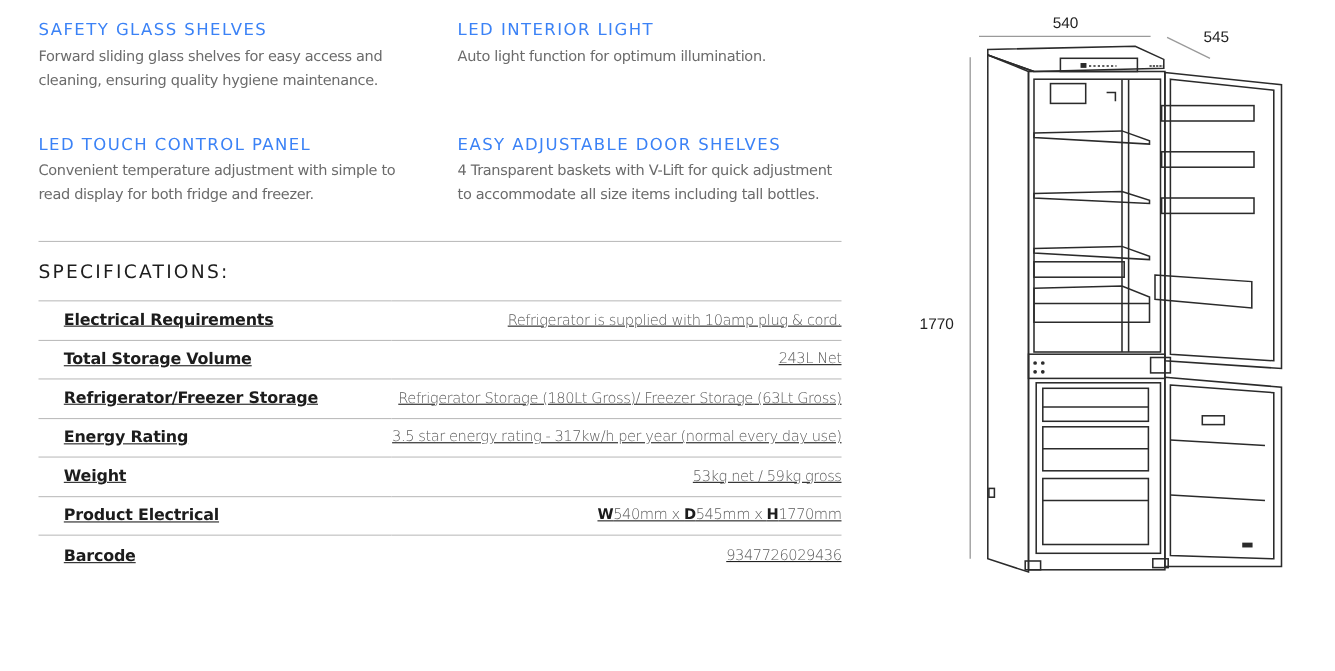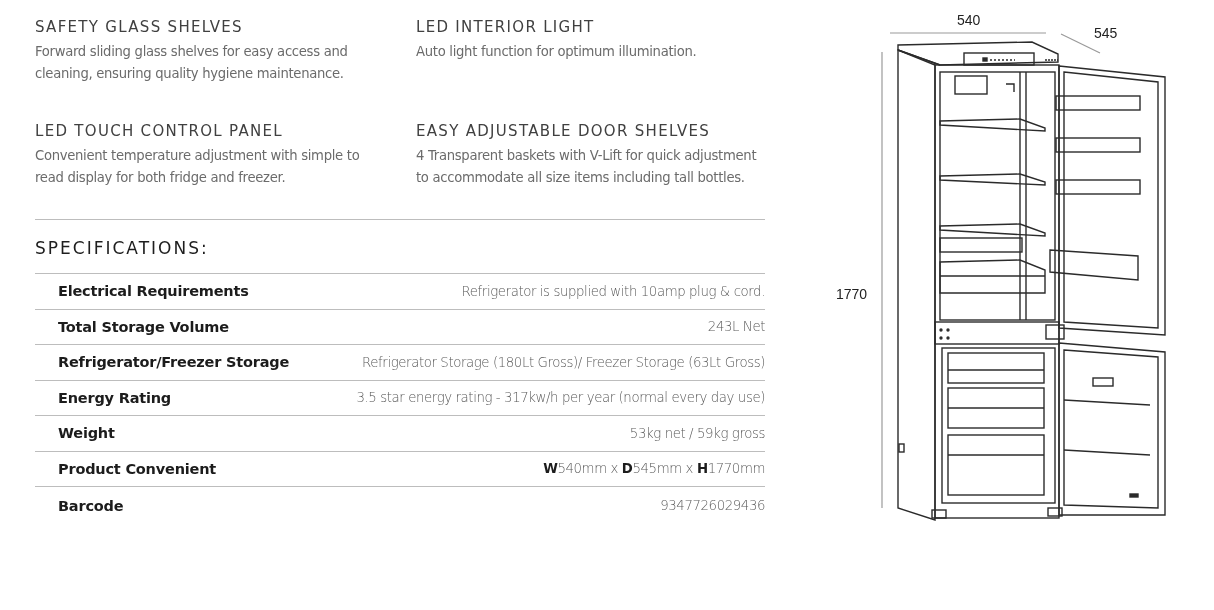--- a/index.html
+++ b/index.html
@@ -1,33 +1,33 @@
 <!DOCTYPE html>
 <html><head>
 <meta charset="utf-8">
 <style>
   html, body { margin: 0; padding: 0; background: #ffffff; }
   body { width: 1214px; height: 610px; position: relative; overflow: hidden;
          font-family: "DejaVu Sans", sans-serif; color: #222; }
 
   .feature { position: absolute; width: 370px; }
   .feature h3 { margin: 0; font-family: "DejaVu Sans", sans-serif; font-weight: 500;
-                font-size: 15px; letter-spacing: 1.3px; color: #404040; line-height: 20px; }
+                font-size: 15px; letter-spacing: 1.3px; color: #3b82f6; line-height: 20px; }
   .feature p { margin: 4px 0 0 0; font-family: "DejaVu Sans", sans-serif; font-weight: 400;
                font-size: 13.2px; color: #6b6b6b; line-height: 22px; letter-spacing: -0.3px; }
 
   .divider { position: absolute; left: 35px; top: 219px; width: 730px; height: 0;
              border-top: 1.5px solid #bdbdbd; }
 
   .spec-title { position: absolute; left: 35px; top: 238px; margin: 0;
                 font-family: "DejaVu Sans", sans-serif; font-weight: 400; font-size: 17px;
                 letter-spacing: 2px; color: #1e1e1e; text-align: center; }
 
   .spec-table { position: absolute; left: 35px; top: 273px; width: 730px; border-collapse: collapse; }
-  .spec-table tr { height: 35.5px; }
+  .spec-table tr { height: 35.5px; text-decoration: underline; }
   .spec-table tr.bordered td { border-bottom: 1.5px solid #bdbdbd; }
   .spec-table tr.first td { border-top: 1.5px solid #bdbdbd; }
   .spec-table td { padding: 0; vertical-align: middle; }
   .spec-label { width: 308px; padding-left: 23px !important; font-family: "DejaVu Sans", sans-serif;
                 font-weight: bold; font-size: 14.5px; color: #1c1c1c; letter-spacing: -0.2px; }
   .spec-value { font-family: "DejaVu Sans", sans-serif; font-weight: 300; font-size: 13.3px;
                 color: #5a5a5a; letter-spacing: -0.4px; white-space: nowrap; text-align: right; }
   .spec-value b { color: #1c1c1c; font-weight: bold; }
   .barcode-row { height: 38px !important; }
 
@@ -74,21 +74,21 @@
   </tr>
   <tr class="bordered">
     <td class="spec-label">Energy Rating</td>
     <td class="spec-value">3.5 star energy rating - 317kw/h per year (normal every day use)</td>
   </tr>
   <tr class="bordered">
     <td class="spec-label">Weight</td>
     <td class="spec-value">53kg net / 59kg gross</td>
   </tr>
   <tr class="bordered">
-    <td class="spec-label">Product Convenient</td>
+    <td class="spec-label">Product Electrical</td>
     <td class="spec-value"><b>W</b><span>540mm x </span><b>D</b><span>545mm x </span><b>H</b><span>1770mm</span></td>
   </tr>
   <tr class="barcode-row">
     <td class="spec-label">Barcode</td>
     <td class="spec-value">9347726029436</td>
   </tr>
 </tbody>
   </table>
 
 <span class="dim-label" style="left:957px; top:12px;">540</span>

